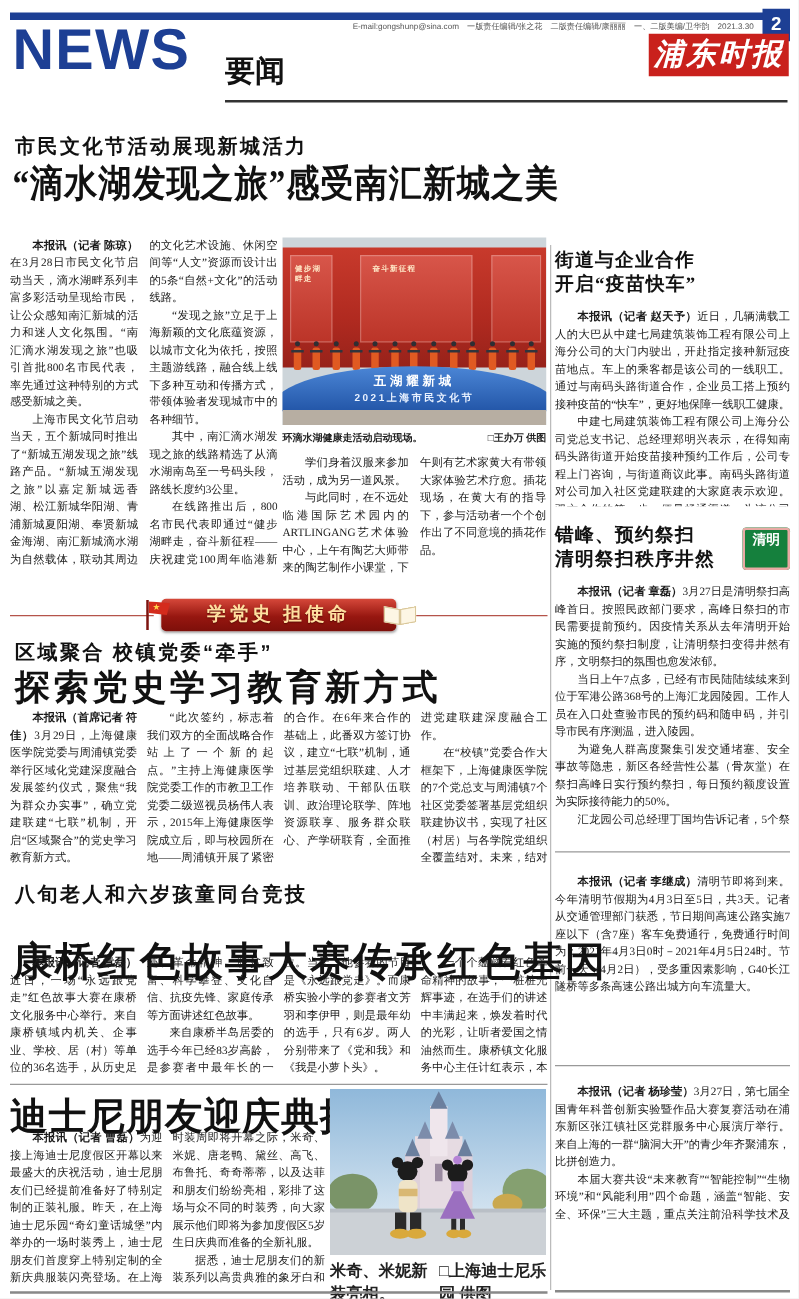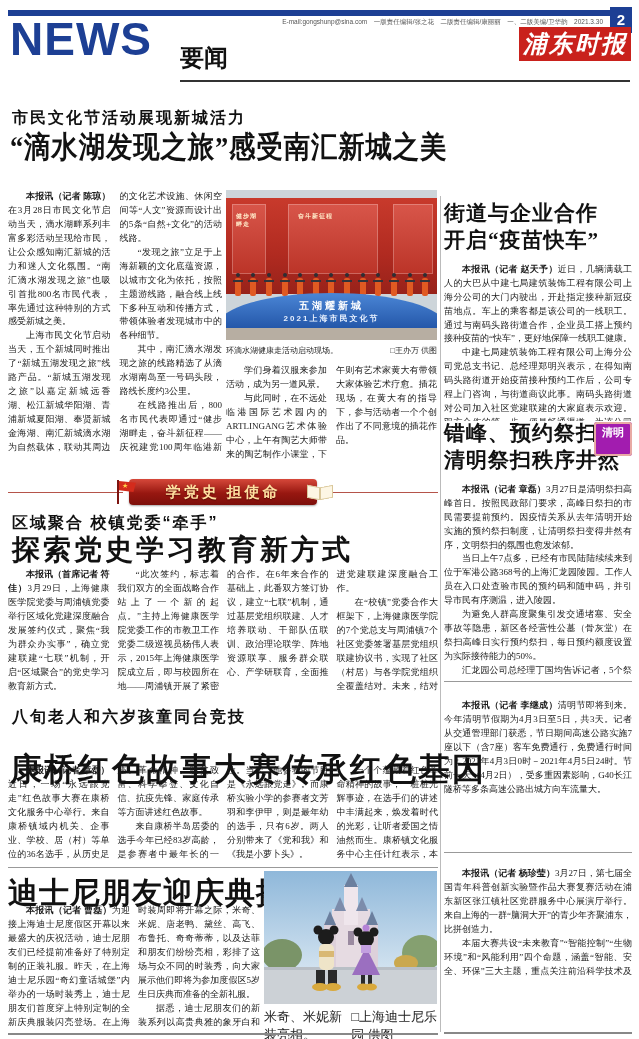--- a/index.html
+++ b/index.html
@@ -18,21 +18,21 @@
   .brand-underline{left:180px;top:80px;width:450px;height:2px;background:#333;}
   .masthead{left:519px;top:27px;width:112px;height:34px;background:#c9211c;color:#fff;text-align:center;
             font:bold italic 24px/34px "Liberation Serif",serif;letter-spacing:2px;}
 
   
   .kicker{font:bold 16px/1.2 "Liberation Sans","DejaVu Sans",sans-serif;color:#111;letter-spacing:2px;white-space:nowrap;}
   .headline{font-weight:bold;color:#111;white-space:nowrap;}
   .bodytext{font-size:9px;line-height:1.55;text-align:justify;overflow:hidden;column-fill:auto;}
   .bodytext p{margin:0;text-indent:2em;}
   .bodytext b{font-weight:bold;}
-  .capline{display:flex;justify-content:space-between;font-size:8px;font-weight:normal;color:#222;}
+  .capline{display:flex;justify-content:space-between;font-size:8px;font-weight:bold;color:#222;}
   .rule{background:#999;}
 
   
   .lead-kicker{left:12px;top:108px;}
   .lead-headline{left:10px;top:127px;font-size:30px;transform:scaleX(.88);transform-origin:left top;letter-spacing:1px;}
   .lead-cols-left{left:8px;top:190px;width:214px;height:272px;column-count:2;column-gap:9px;}
   .lead-cols-right{left:226px;top:364px;width:211px;height:98px;column-count:2;column-gap:9px;}
   .lead-caption{left:226px;top:345px;width:211px;}
 
   .photo1{left:226px;top:190px;width:211px;height:150px;background:#cdd5da;overflow:hidden;}
@@ -47,27 +47,27 @@
   .fig::after{content:"";position:absolute;left:-2px;top:2px;width:10px;height:2px;background:#30343c;}
   .p1-banner{position:absolute;left:-8px;right:-8px;top:103px;height:36px;border-radius:50% 50% 0 0/90% 90% 0 0;
      background:linear-gradient(180deg,#4b86d6,#2356a8);text-align:center;color:#fff;}
   .p1-banner .l1{font:bold 10px/1 "Liberation Sans",sans-serif;letter-spacing:3px;margin-top:8px;}
   .p1-banner .l2{font:bold 8px/1 "Liberation Sans",sans-serif;letter-spacing:2px;margin-top:4px;color:#e8f1ff;}
   .p1-ground{position:absolute;left:0;right:0;bottom:0;height:12px;background:#b7aea2;}
 
   
   .v-divider{left:440px;top:196px;width:1px;height:836px;background:#bbb;}
   .sb{width:188px;left:444px;}
-  .sb h2{margin:0;font-size:21px;line-height:1.28;letter-spacing:1px;white-space:nowrap;}
+  .sb h2{margin:0;font-size:15px;line-height:1.28;letter-spacing:1px;white-space:nowrap;}
   .sb .bodytext{margin-top:9px;}
   .sb-a1{top:200px;height:216px;}
   .sb-a2{top:420px;height:256px;}
   .sb-a3{top:690px;height:158px;}
   .sb-a4{top:858px;height:170px;}
-  .seal{position:absolute;right:0;top:2px;width:38px;height:34px;background:#a21caf;border-radius:3px;
+  .seal{position:absolute;right:0;top:2px;width:38px;height:34px;background:#15803d;border-radius:3px;
         color:#fff;font:bold 11px/1.3 "Liberation Serif",serif;text-align:center;padding-top:3px;box-sizing:border-box;
         box-shadow:inset 0 0 0 2px #e8aaa4;}
   .sb-rule1{left:444px;top:681px;width:188px;height:1px;}
   .sb-rule2{left:444px;top:852px;width:188px;height:1px;}
   .sb-rule3{left:444px;top:1032px;width:188px;height:2px;background:#888;}
 
   
   .party-banner-row{left:8px;top:478px;width:430px;height:28px;display:flex;align-items:center;}
   .banner-line{flex:1;height:1px;background:#b5544a;}
   .party-banner{width:188px;height:26px;margin:0 6px;border-radius:4px;position:relative;

